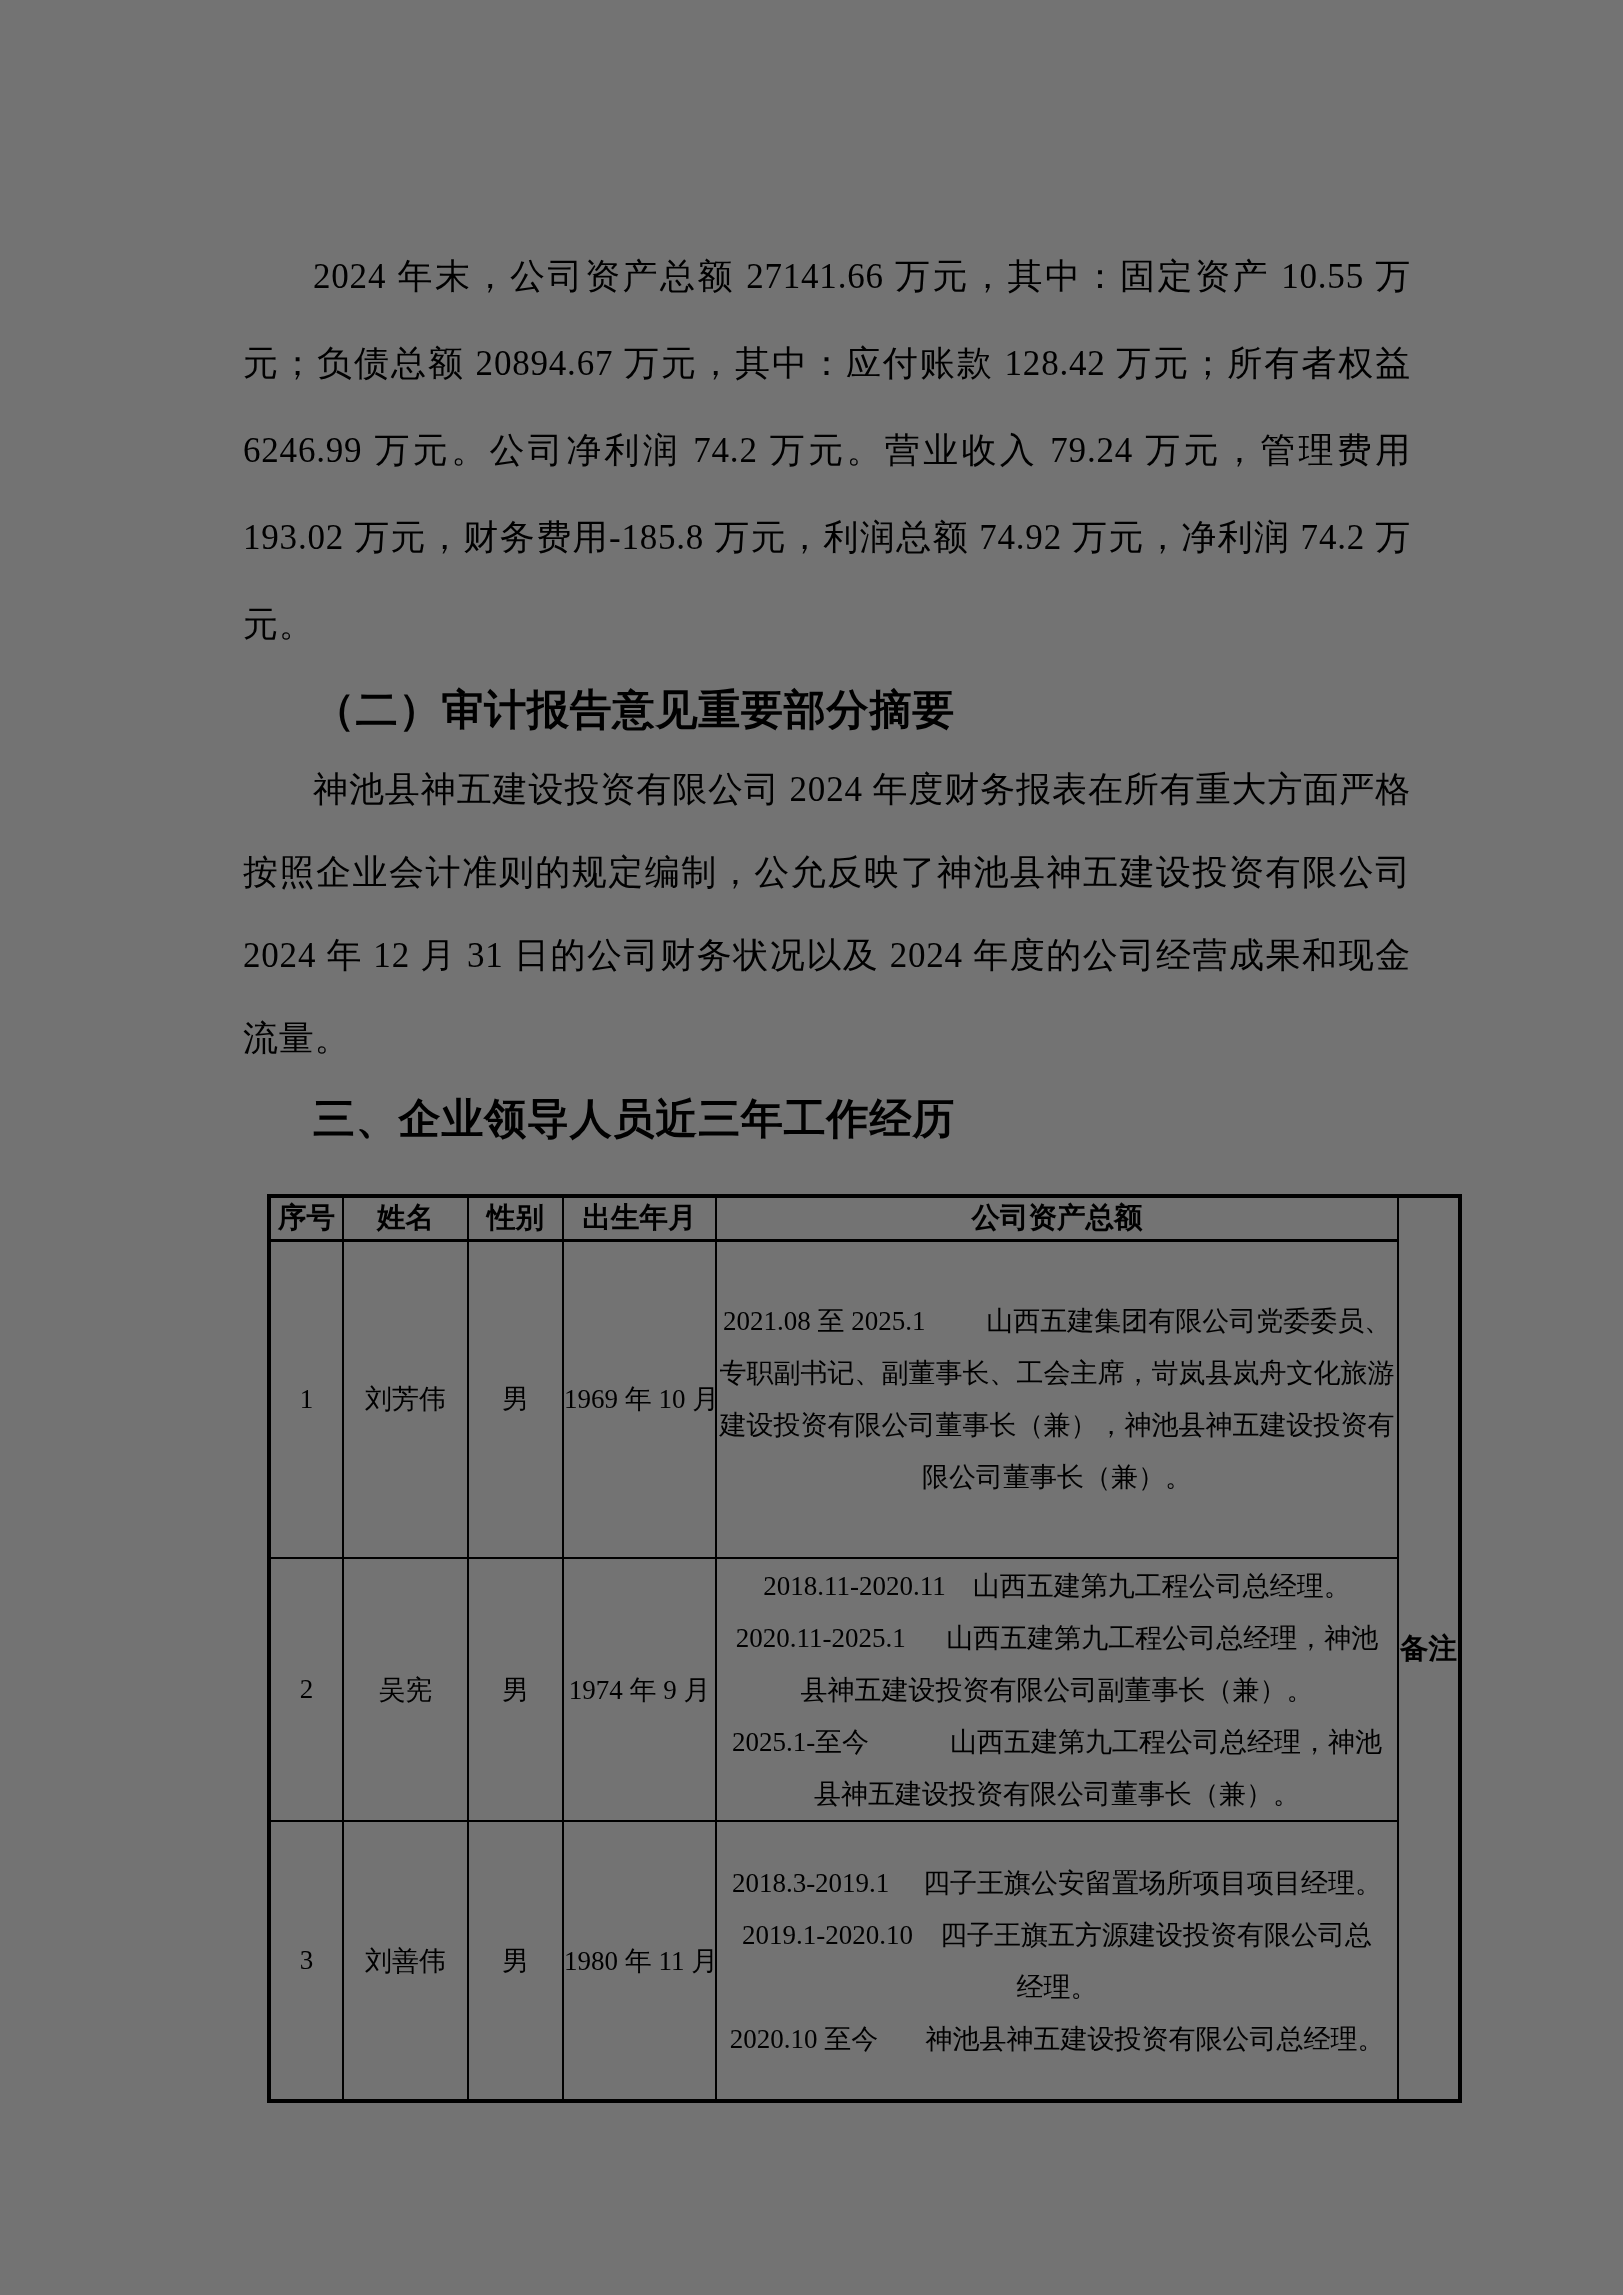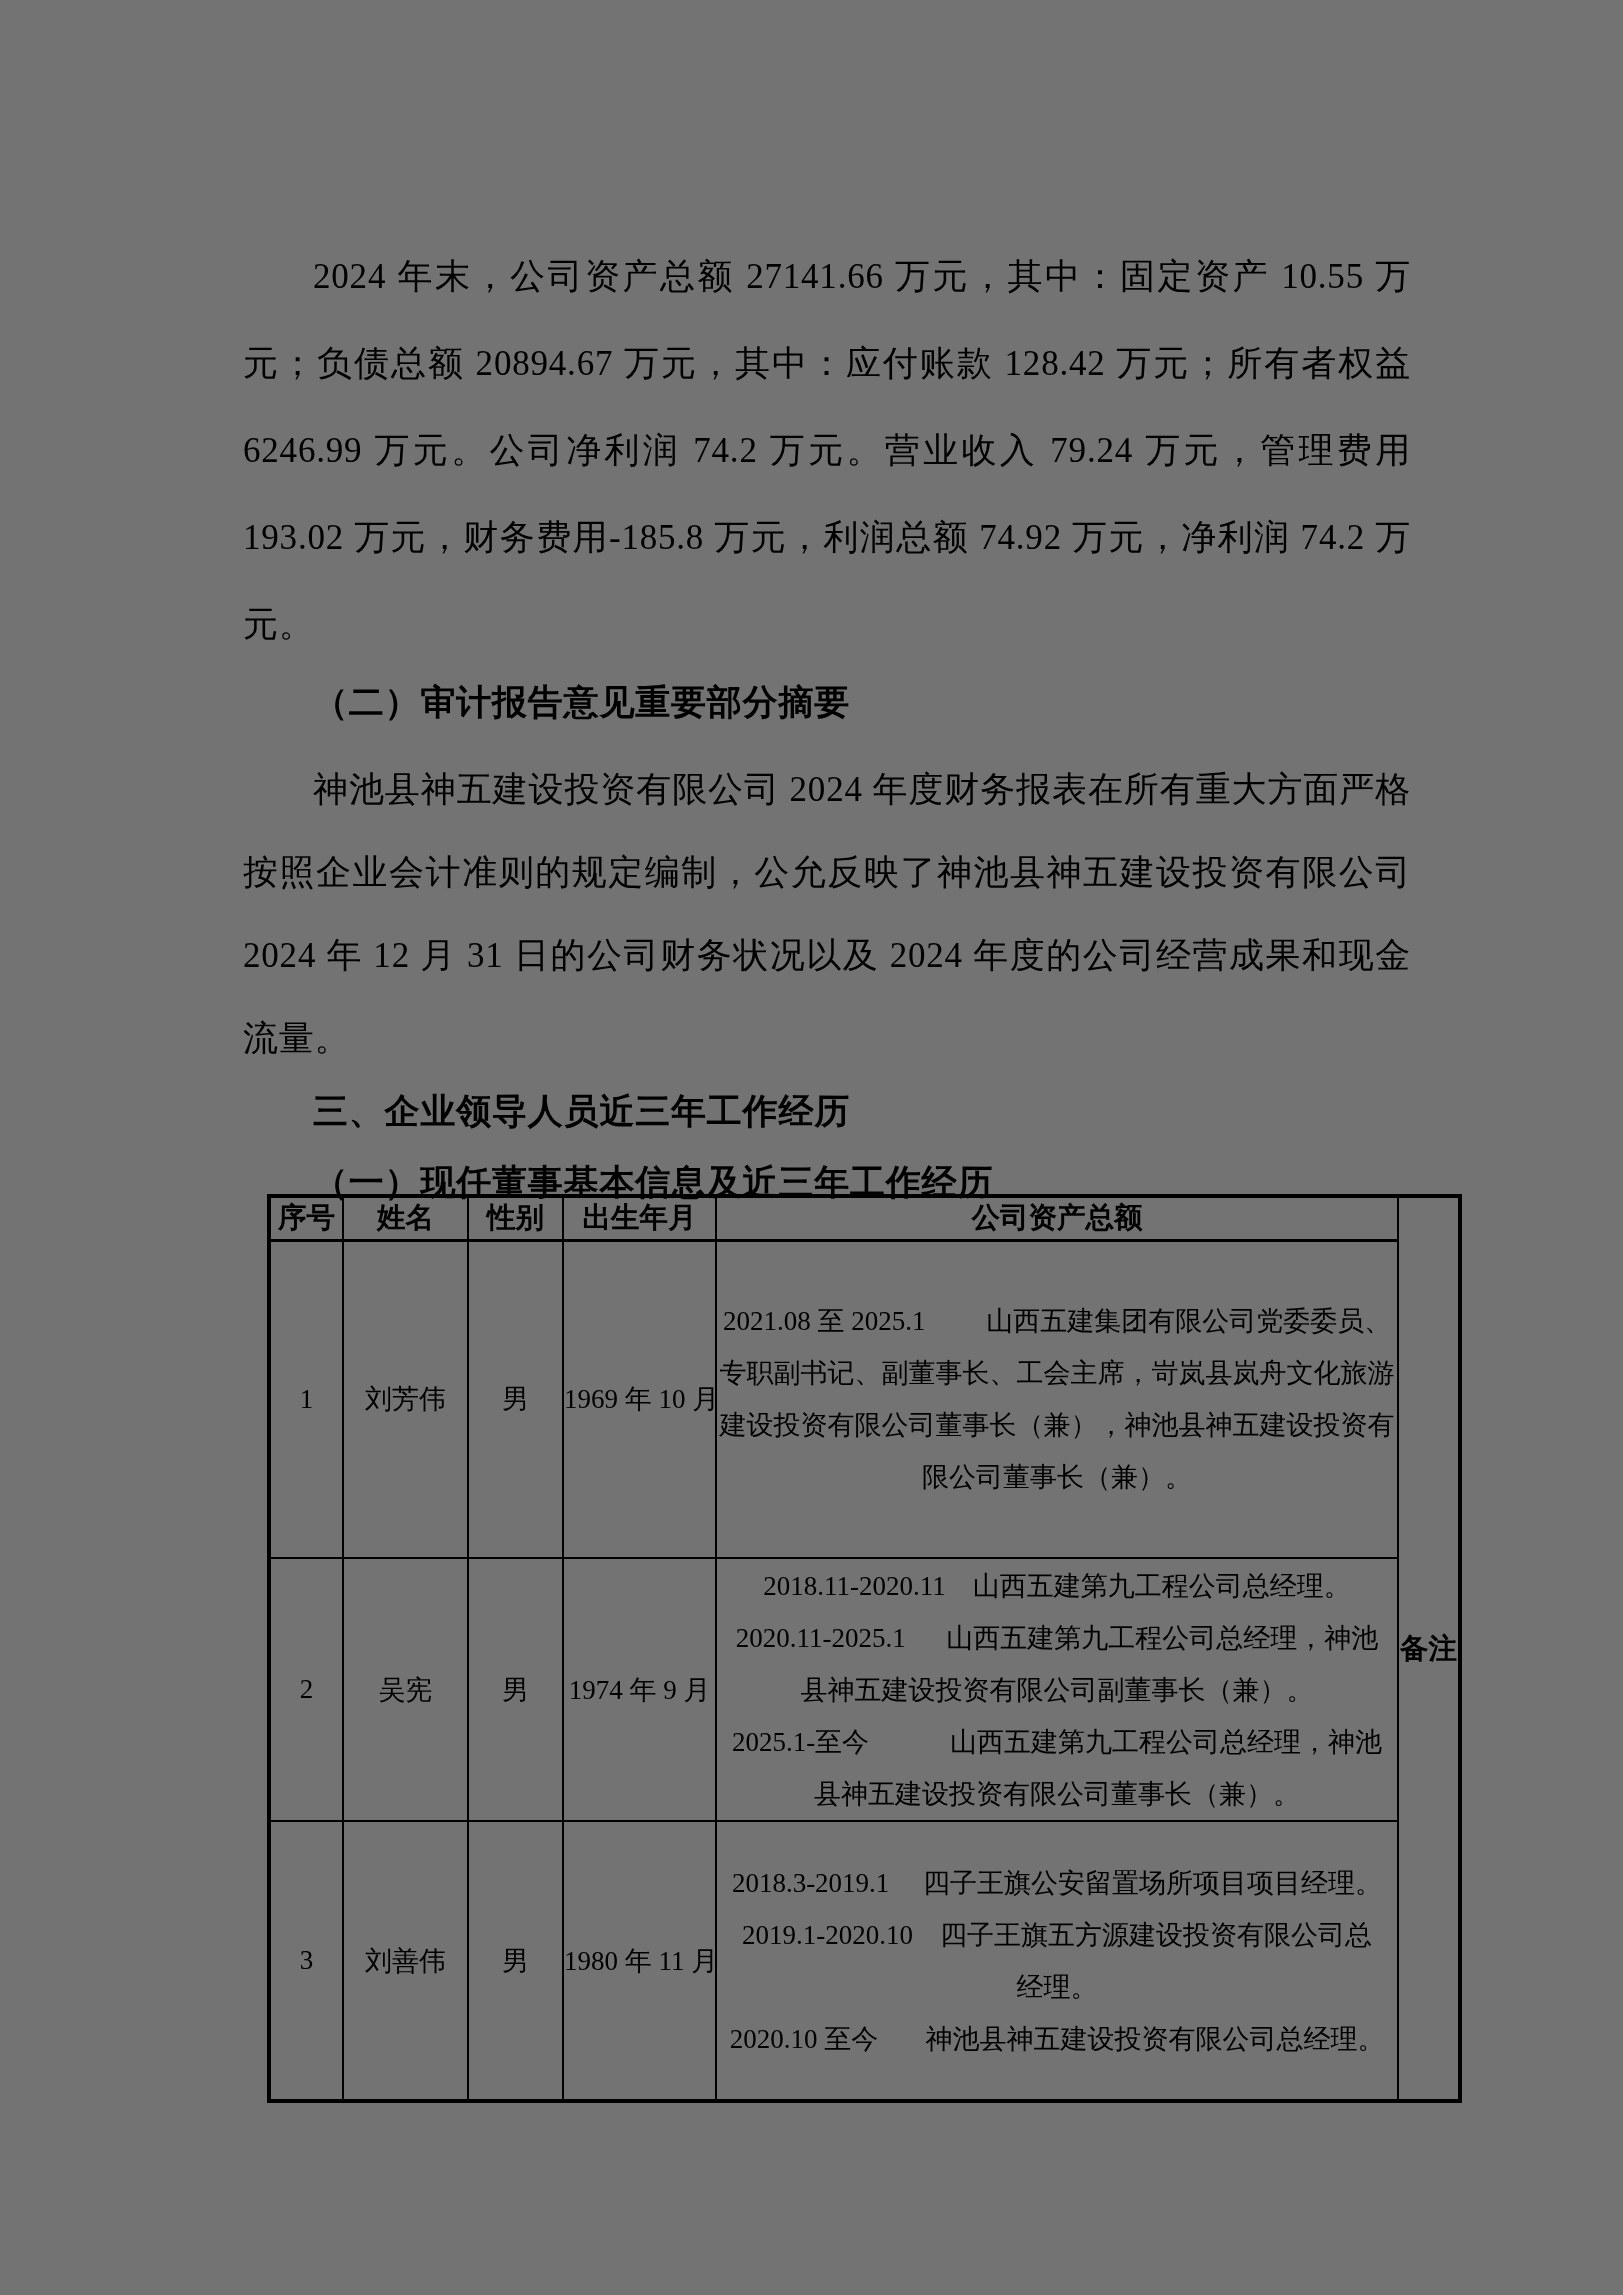--- a/index.html
+++ b/index.html
@@ -17,21 +17,21 @@
     font-size:35px;line-height:87px;
     text-align:justify;
     text-indent:70px;
     letter-spacing:0.8px;
   }
   .para-financials{top:198px;}
   .para-audit{top:713px;line-height:83px;}
   .doc-heading{
     position:absolute;
     left:243px;width:1168px;
-    font-size:35px;line-height:48px;
+    font-size:42px;line-height:48px;
     font-weight:bold;
     text-indent:70px;
     letter-spacing:0.8px;
   }
   .heading-audit{top:644px;}
   .heading-leaders{top:1053px;}
   .heading-directors{top:1124px;}
 
   table.directors{
     position:absolute;
@@ -80,21 +80,20 @@
 <div class="page">
 
   <p class="body-para para-financials">2024 年末，公司资产总额 27141.66 万元，其中：固定资产 10.55 万元；负债总额 20894.67 万元，其中：应付账款 128.42 万元；所有者权益 6246.99 万元。公司净利润 74.2 万元。营业收入 79.24 万元，管理费用 193.02 万元，财务费用-185.8 万元，利润总额 74.92 万元，净利润 74.2 万元。</p>
 
   <h3 class="doc-heading heading-audit">（二）审计报告意见重要部分摘要</h3>
 
   <p class="body-para para-audit">神池县神五建设投资有限公司 2024 年度财务报表在所有重大方面严格按照企业会计准则的规定编制，公允反映了神池县神五建设投资有限公司 2024 年 12 月 31 日的公司财务状况以及 2024 年度的公司经营成果和现金流量。</p>
 
   <h3 class="doc-heading heading-leaders">三、企业领导人员近三年工作经历</h3>
 
-  <h3 class="doc-heading heading-directors">（一）现任董事基本信息及近三年工作经历</h3>
 
   <table class="directors">
     <colgroup>
       <col style="width:74px">
       <col style="width:125px">
       <col style="width:95px">
       <col style="width:153px">
       <col style="width:682px">
       <col style="width:62px">
     </colgroup>

